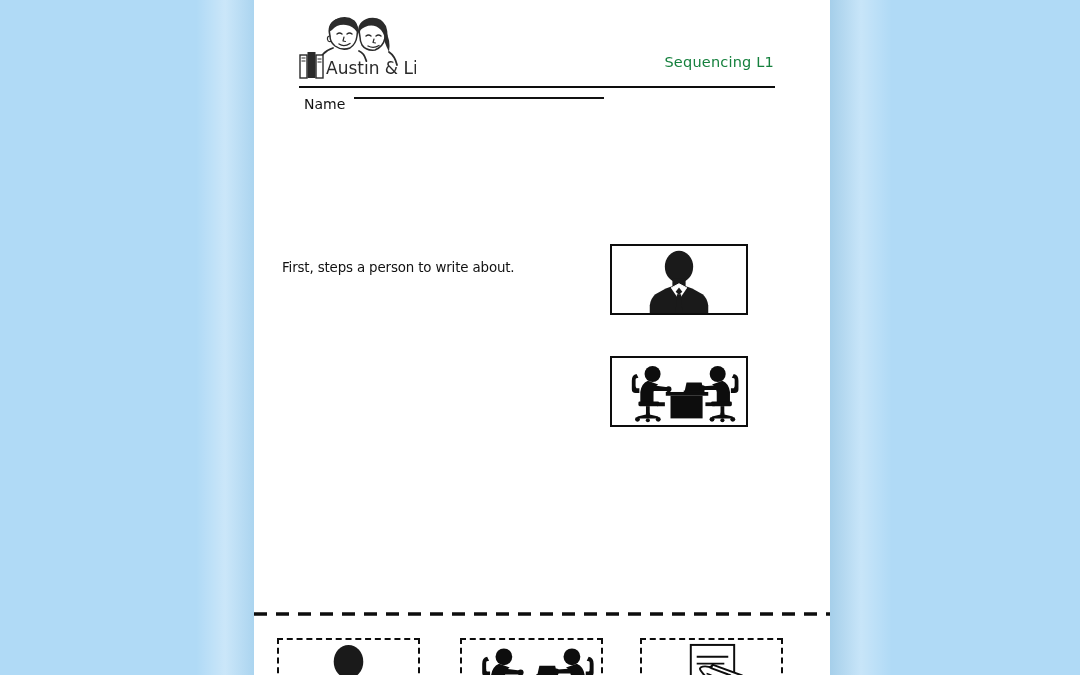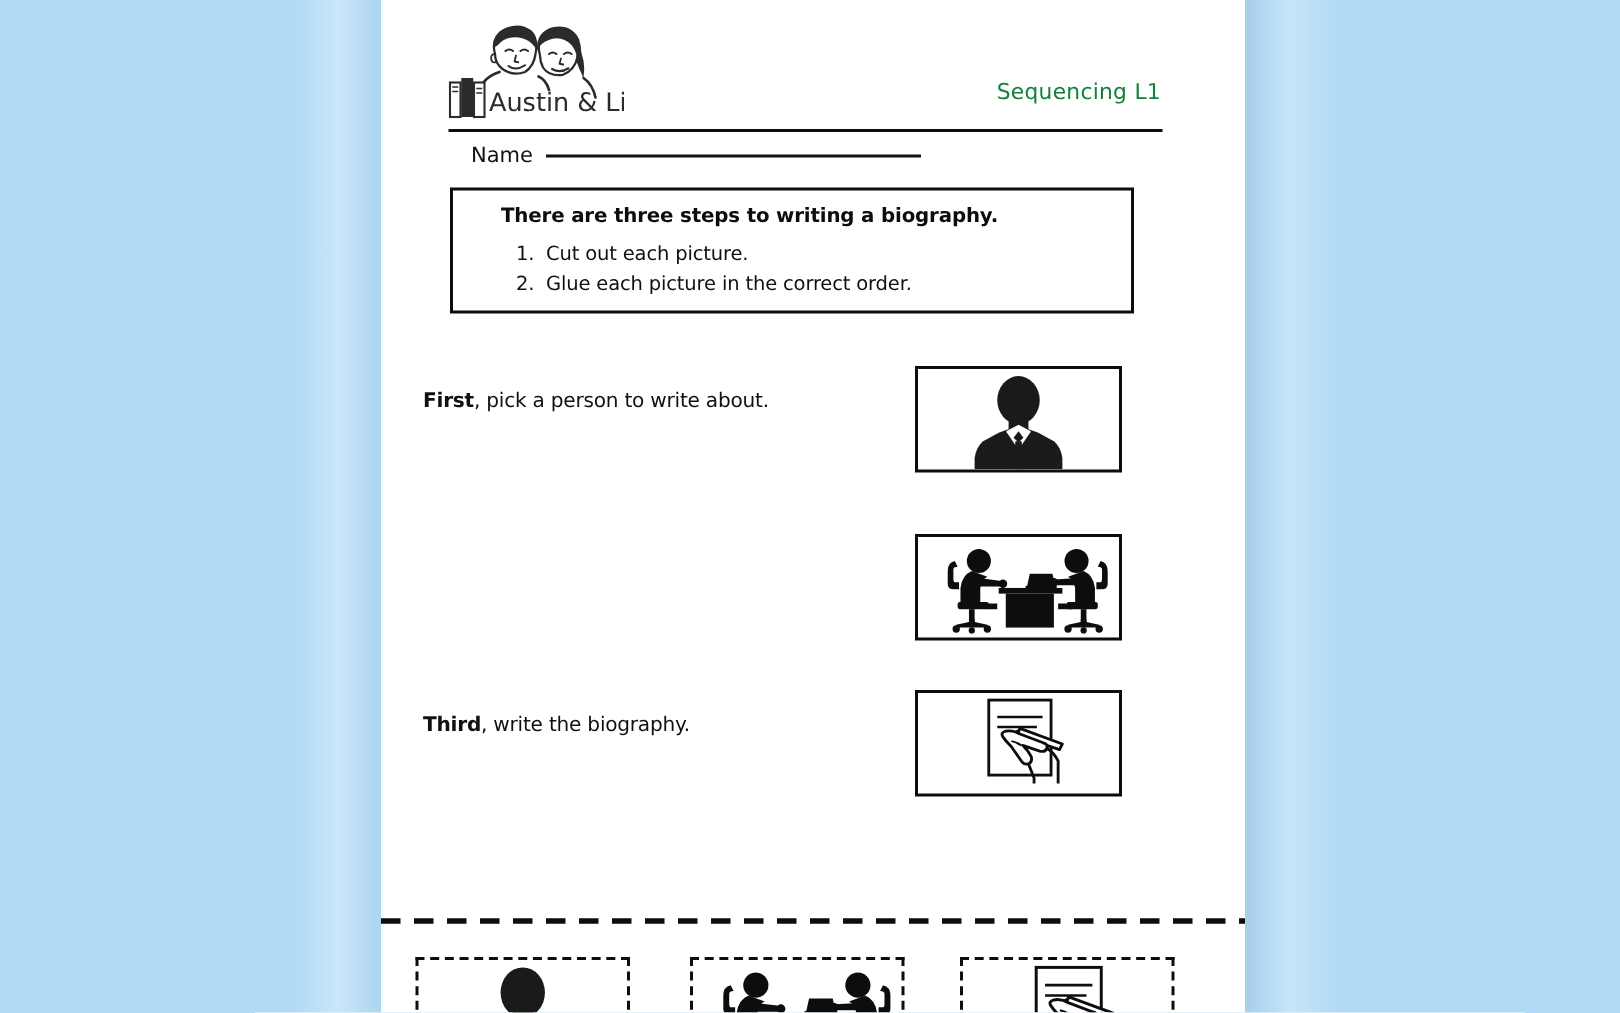--- a/index.html
+++ b/index.html
@@ -69,23 +69,23 @@
   .header-rule {
     position: absolute;
     left: 45px; top: 86px;
     width: 476px; height: 0;
     border-top: 2.2px solid #0d0d0d;
   }
 
   
   .name-row {
     position: absolute;
-    left: 60px; top: 97px;
+    left: 50px; top: 97px;
     display: flex;
-    align-items: center;
+    align-items: flex-start;
     gap: 9px;
   }
   .name-label {
     font-size: 14px;
     color: #111;
     line-height: 1;
     padding-bottom: 2px;
   }
   .name-line {
     width: 250px;
@@ -140,21 +140,21 @@
   .seq-text {
     position: absolute;
     left: 28px;
     top: 24px;
     font-size: 13.4px;
     color: #111;
     letter-spacing: -0.15px;
     white-space: nowrap;
   }
   .seq-text .lead {
-    font-weight: bold;
+    font-weight: normal;
   }
 
   .pic-box {
     position: absolute;
     left: 356px;
     top: 8px;
     width: 138px;
     height: 71px;
     border: 2.6px solid #0d0d0d;
     background: #ffffff;
@@ -249,37 +249,24 @@
 
     <div class="sheet-title">Sequencing L1</div>
     <div class="header-rule"></div>
   </div>
 
   <div class="name-row">
     <span class="name-label">Name</span>
     <span class="name-line"></span>
   </div>
 
-  <div class="instr-box">
-    <div class="instr-title">There are three steps to writing a biography.</div>
-    <div class="instr-list">
-      <div class="instr-item">
-        <span class="instr-num">1.</span>
-        <span>Cut out each picture.</span>
-      </div>
-      <div class="instr-item">
-        <span class="instr-num">2.</span>
-        <span>Glue each picture in the correct order.</span>
-      </div>
-    </div>
-  </div>
 
   <div class="seq-row r1">
     <div class="seq-text">
-      <span class="lead">First</span><span>, pick a person to write about.</span>
+      <span class="lead">First</span><span>, steps a person to write about.</span>
     </div>
     <div class="pic-box">
       <svg viewBox="0 0 138 71" xmlns="http://www.w3.org/2000/svg">
         <g fill="#1a1a1a">
 
           <ellipse cx="69" cy="22" rx="15" ry="17"></ellipse>
 
           <rect x="62" y="34" width="14" height="10"></rect>
 
           <path d="M69 40
@@ -349,54 +336,20 @@
 
           <path d="M104 64 L126 64 L126 62 L117 60 L117 58 L113 58 L113 60 L104 62 Z"></path>
           <circle cx="104" cy="65" r="2.6"></circle>
           <circle cx="126" cy="65" r="2.6"></circle>
           <circle cx="115" cy="66" r="2.2"></circle>
         </g>
       </svg>
     </div>
   </div>
 
-  <div class="seq-row r3">
-    <div class="seq-text">
-      <span class="lead">Third</span><span>, write the biography.</span>
-    </div>
-    <div class="pic-box">
-      <svg viewBox="0 0 138 71" xmlns="http://www.w3.org/2000/svg">
-
-        <rect x="48" y="5" width="44" height="53" fill="#ffffff" stroke="#0d0d0d" stroke-width="2"></rect>
-
-        <path d="M54 17 L86 17 M54 24 L82 24" fill="none" stroke="#0d0d0d" stroke-width="1.8"></path>
-
-        <path d="M70 25 L100 36 L98 40 L68 30 Z" fill="#ffffff" stroke="#0d0d0d" stroke-width="2" stroke-linejoin="round"></path>
-        <path d="M66 27 L70 25 L68 30 Z" fill="#0d0d0d"></path>
-
-        <path d="M58 31
-                 Q56 28 60 27
-                 Q65 26 70 29
-                 L86 35
-                 Q90 36 89 39
-                 Q88 42 84 41
-                 L72 37
-                 Q76 41 78 45
-                 Q79 49 76 50
-                 Q73 51 71 48
-                 L64 38
-                 Q60 34 58 31 Z" fill="#ffffff" stroke="#0d0d0d" stroke-width="2" stroke-linejoin="round"></path>
-
-        <path d="M76 50 Q78 55 80 60 L80 64" fill="none" stroke="#0d0d0d" stroke-width="2"></path>
-        <path d="M89 39 Q94 42 97 48 L97 64" fill="none" stroke="#0d0d0d" stroke-width="2"></path>
-
-        <path d="M64 34 Q68 35 71 37" fill="none" stroke="#0d0d0d" stroke-width="1.4"></path>
-      </svg>
-    </div>
-  </div>
 
   <div class="cut-line">
     <svg width="576" height="4" xmlns="http://www.w3.org/2000/svg">
       <line x1="0" y1="2" x2="576" y2="2" stroke="#0d0d0d" stroke-width="3.6" stroke-dasharray="13 9"></line>
     </svg>
   </div>
 
   <div class="cutouts">
 
     <div class="cutout c1">

